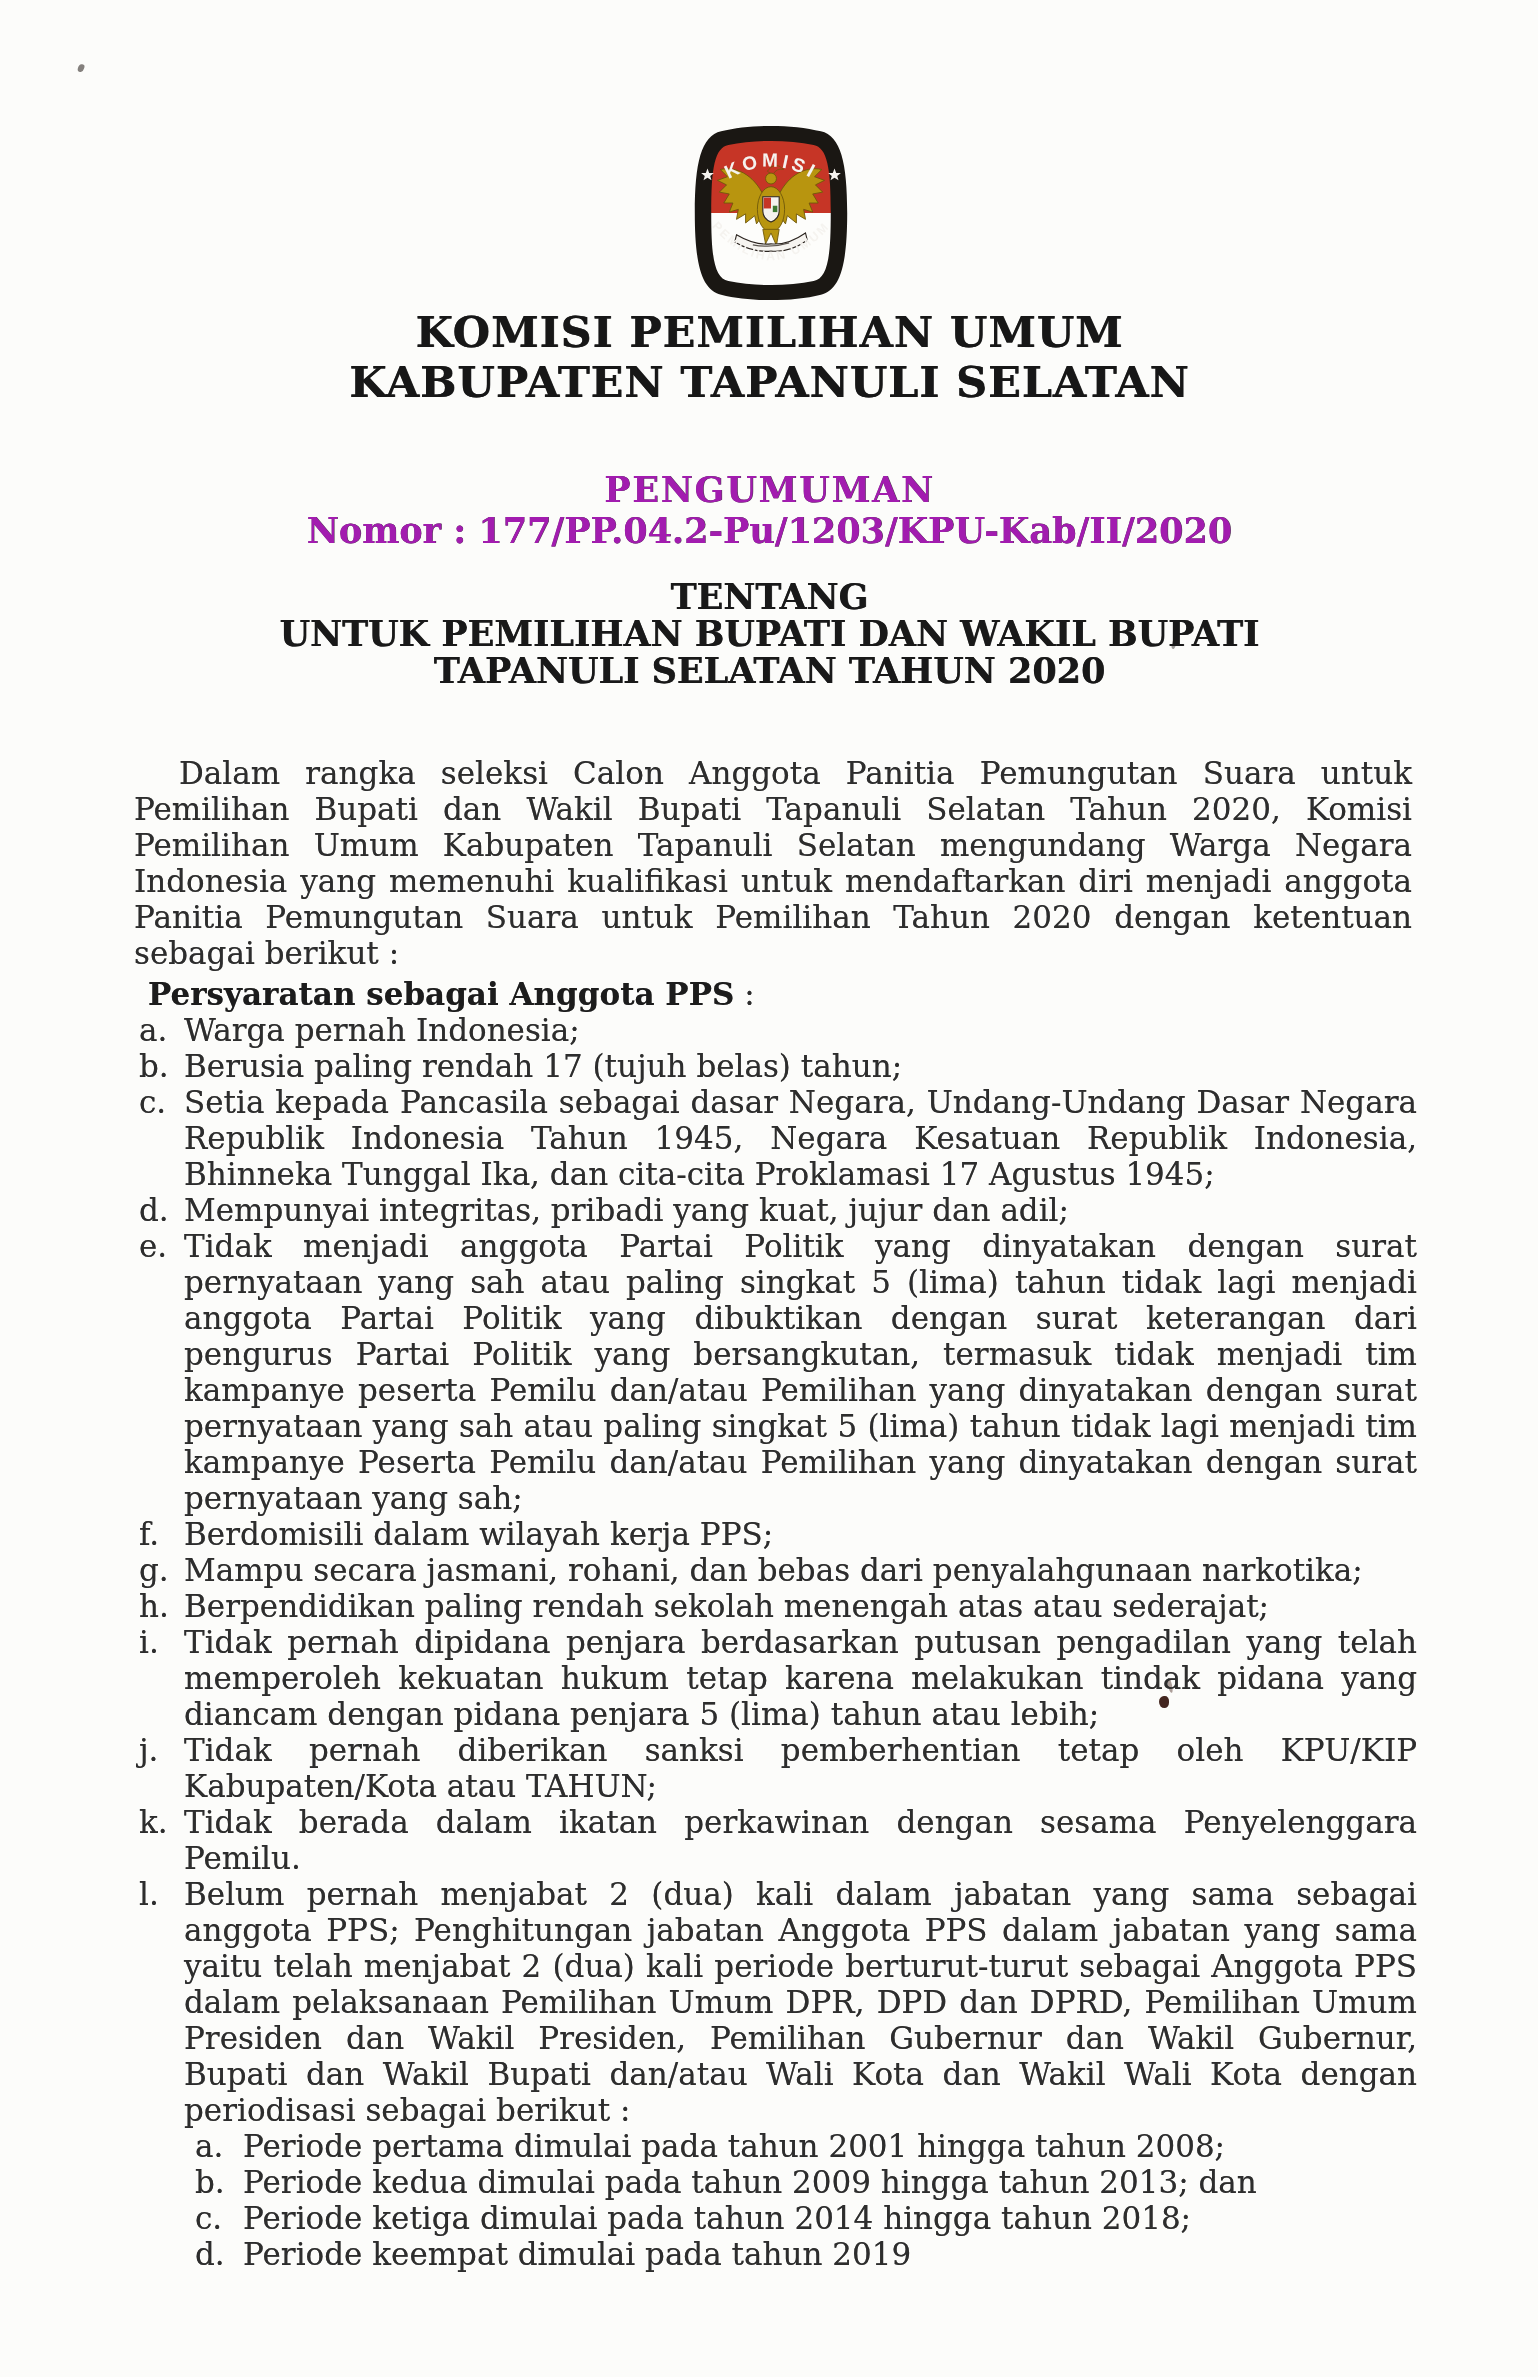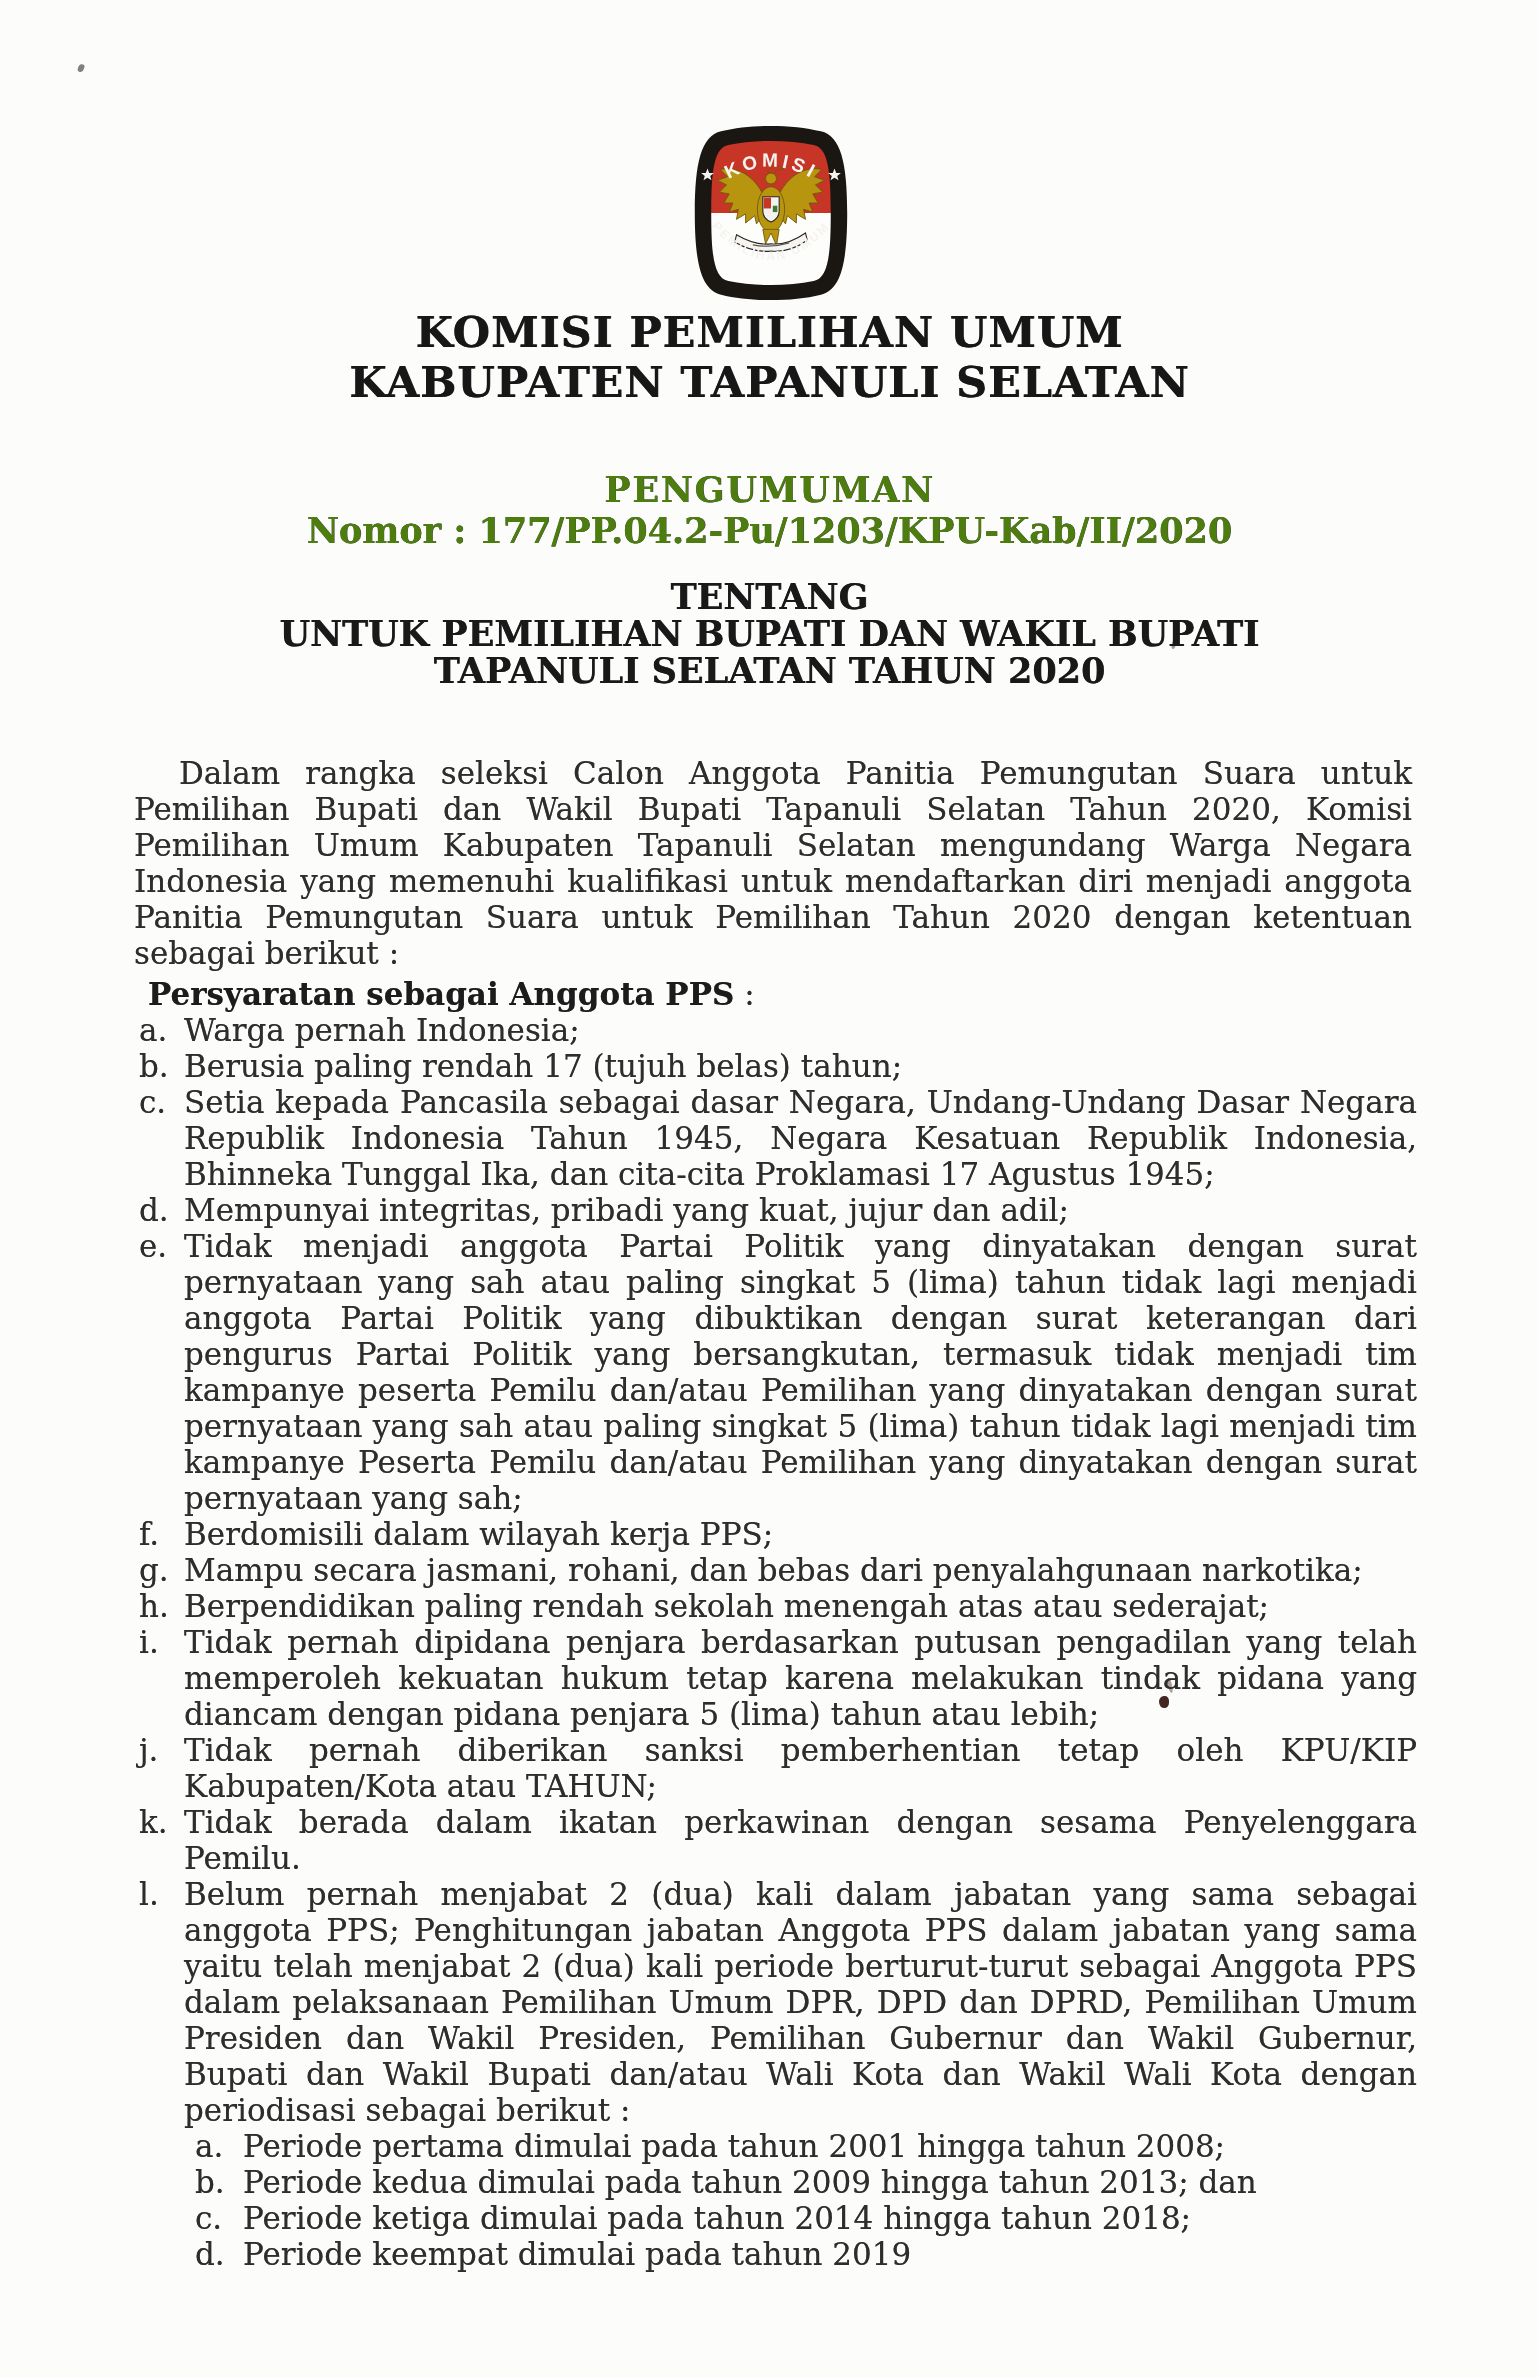--- a/index.html
+++ b/index.html
@@ -19,21 +19,21 @@
   .logo svg{width:100%;height:100%;}
   
   .org{
     position:absolute;left:0;top:307px;width:100%;
     text-align:center;font-weight:bold;color:#171717;
     font-size:43px;line-height:50px;letter-spacing:0.9px;
     text-shadow:0.5px 0 0 rgba(20,20,20,.75), 0 0 0.6px rgba(20,20,20,.5);
   }
   .title-block{
     position:absolute;left:0;top:469px;width:100%;
-    text-align:center;font-weight:bold;color:#4d7c0f;
+    text-align:center;font-weight:bold;color:#a21caf;
     font-size:35px;line-height:41px;
     text-shadow:0.4px 0 0 rgba(20,20,20,.7), 0 0 0.5px rgba(20,20,20,.45);
   }
   .doc-title{letter-spacing:1.8px;}
   .subject-block{
     position:absolute;left:0;top:578px;width:100%;
     text-align:center;font-weight:bold;color:#191919;
     font-size:35px;line-height:37px;
     text-shadow:0.4px 0 0 rgba(20,20,20,.7), 0 0 0.5px rgba(20,20,20,.45);
   }

